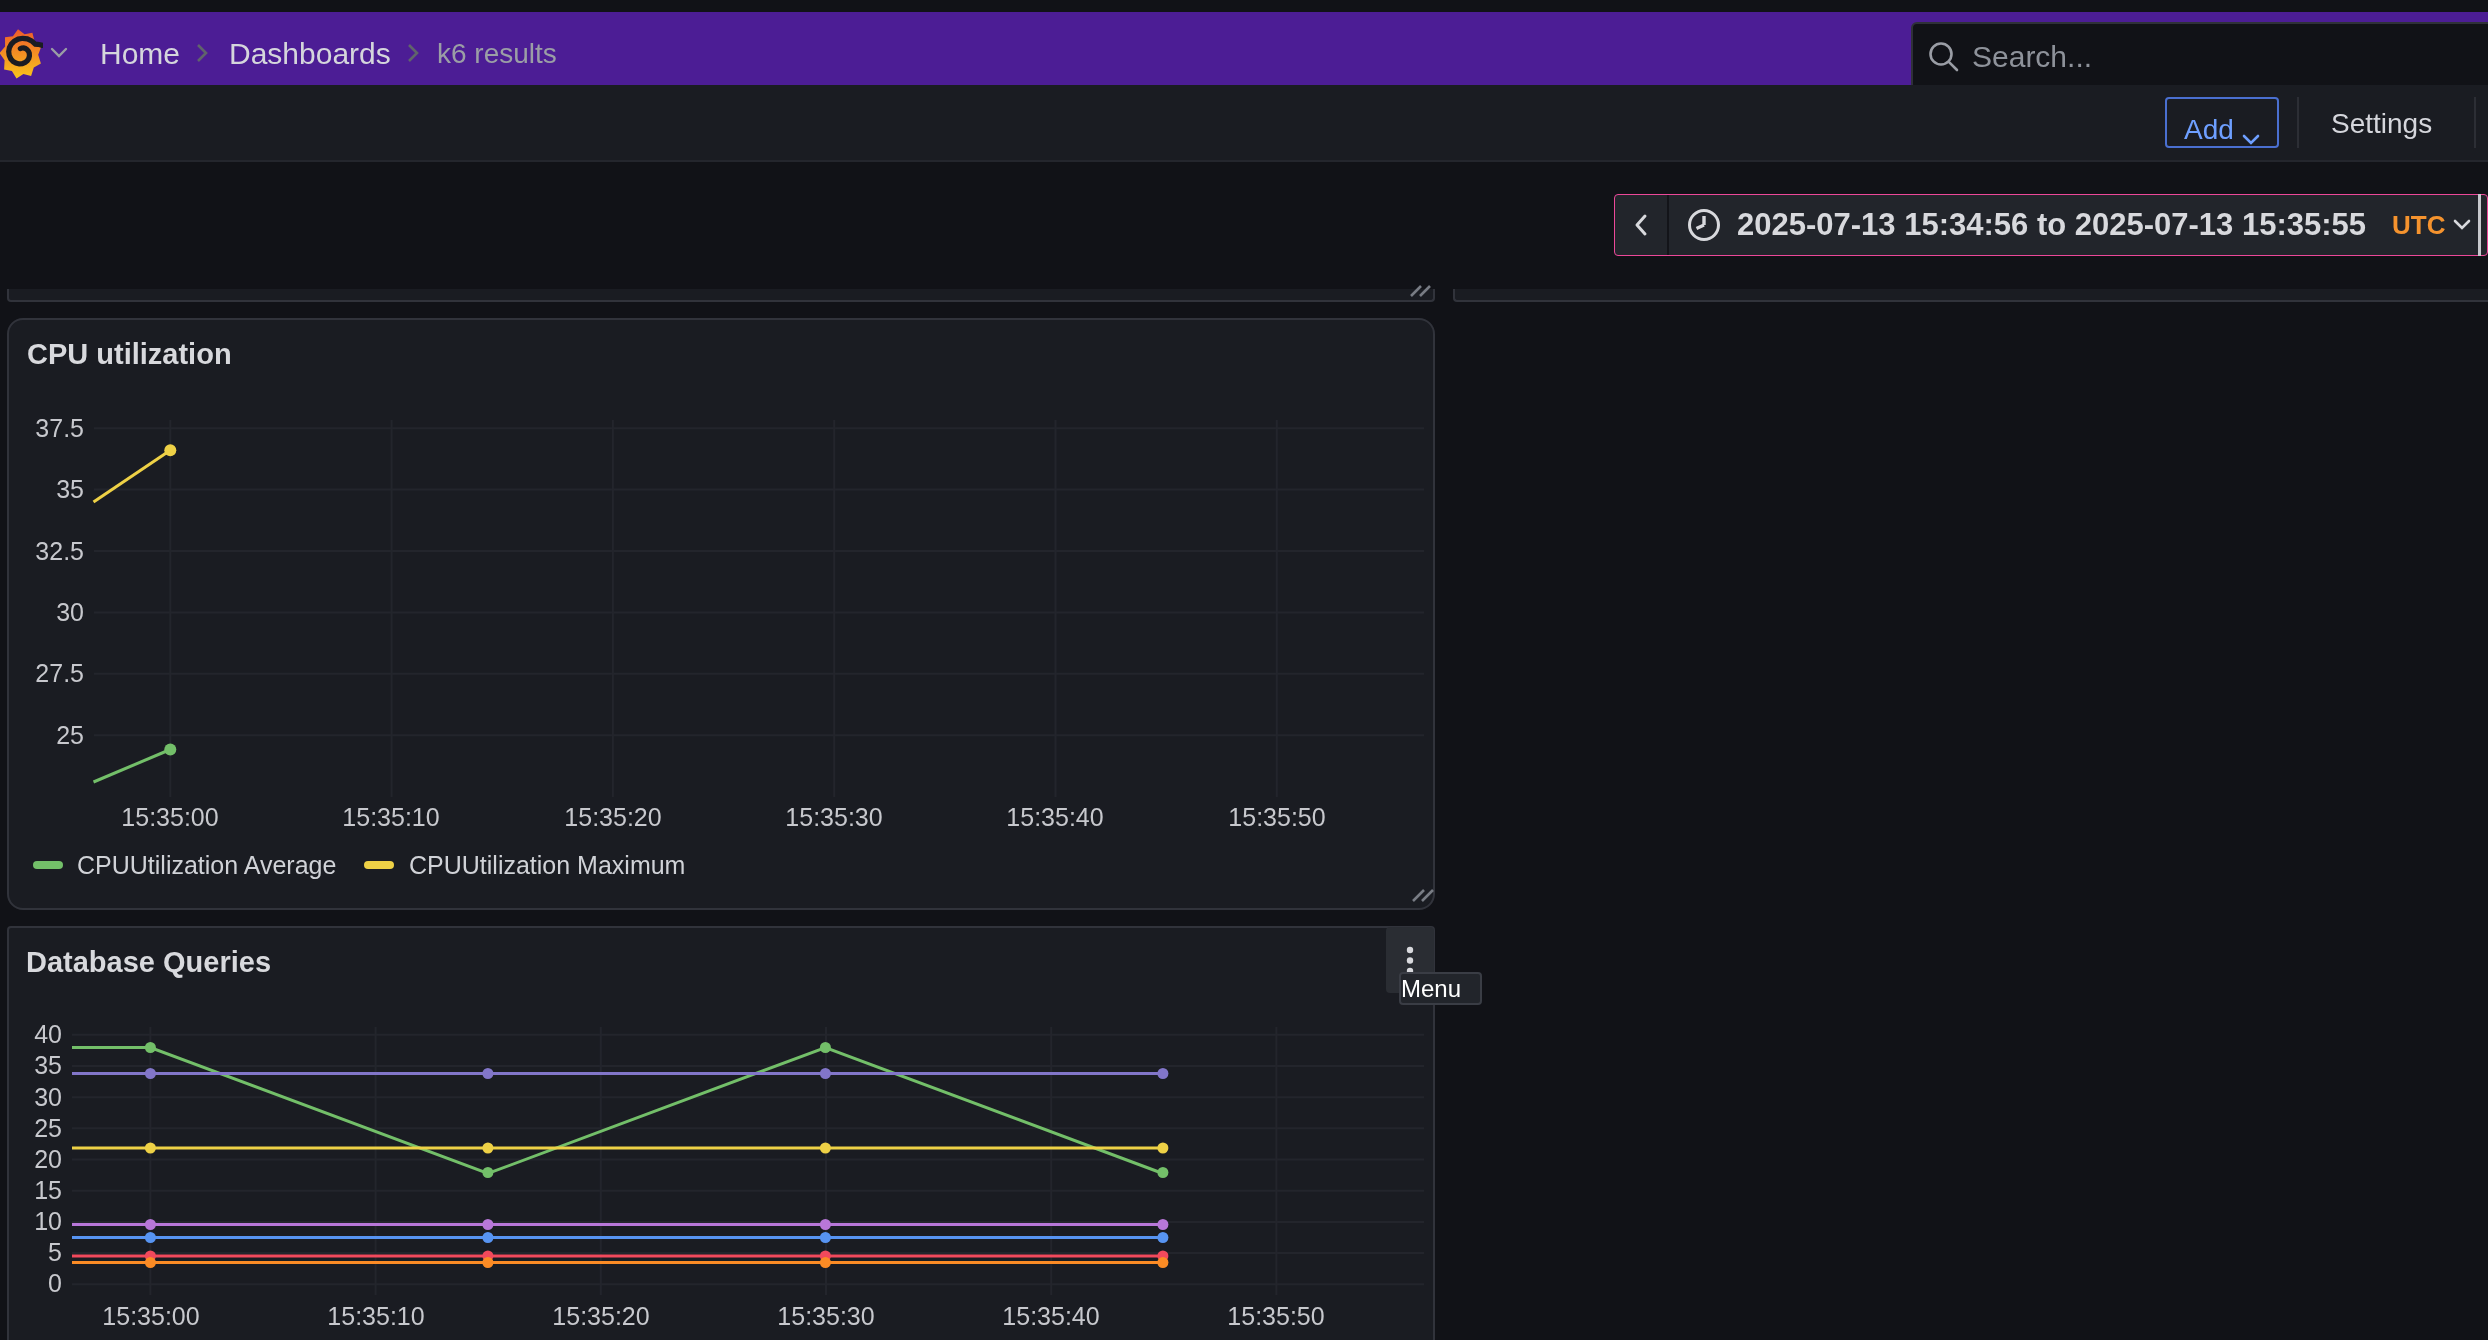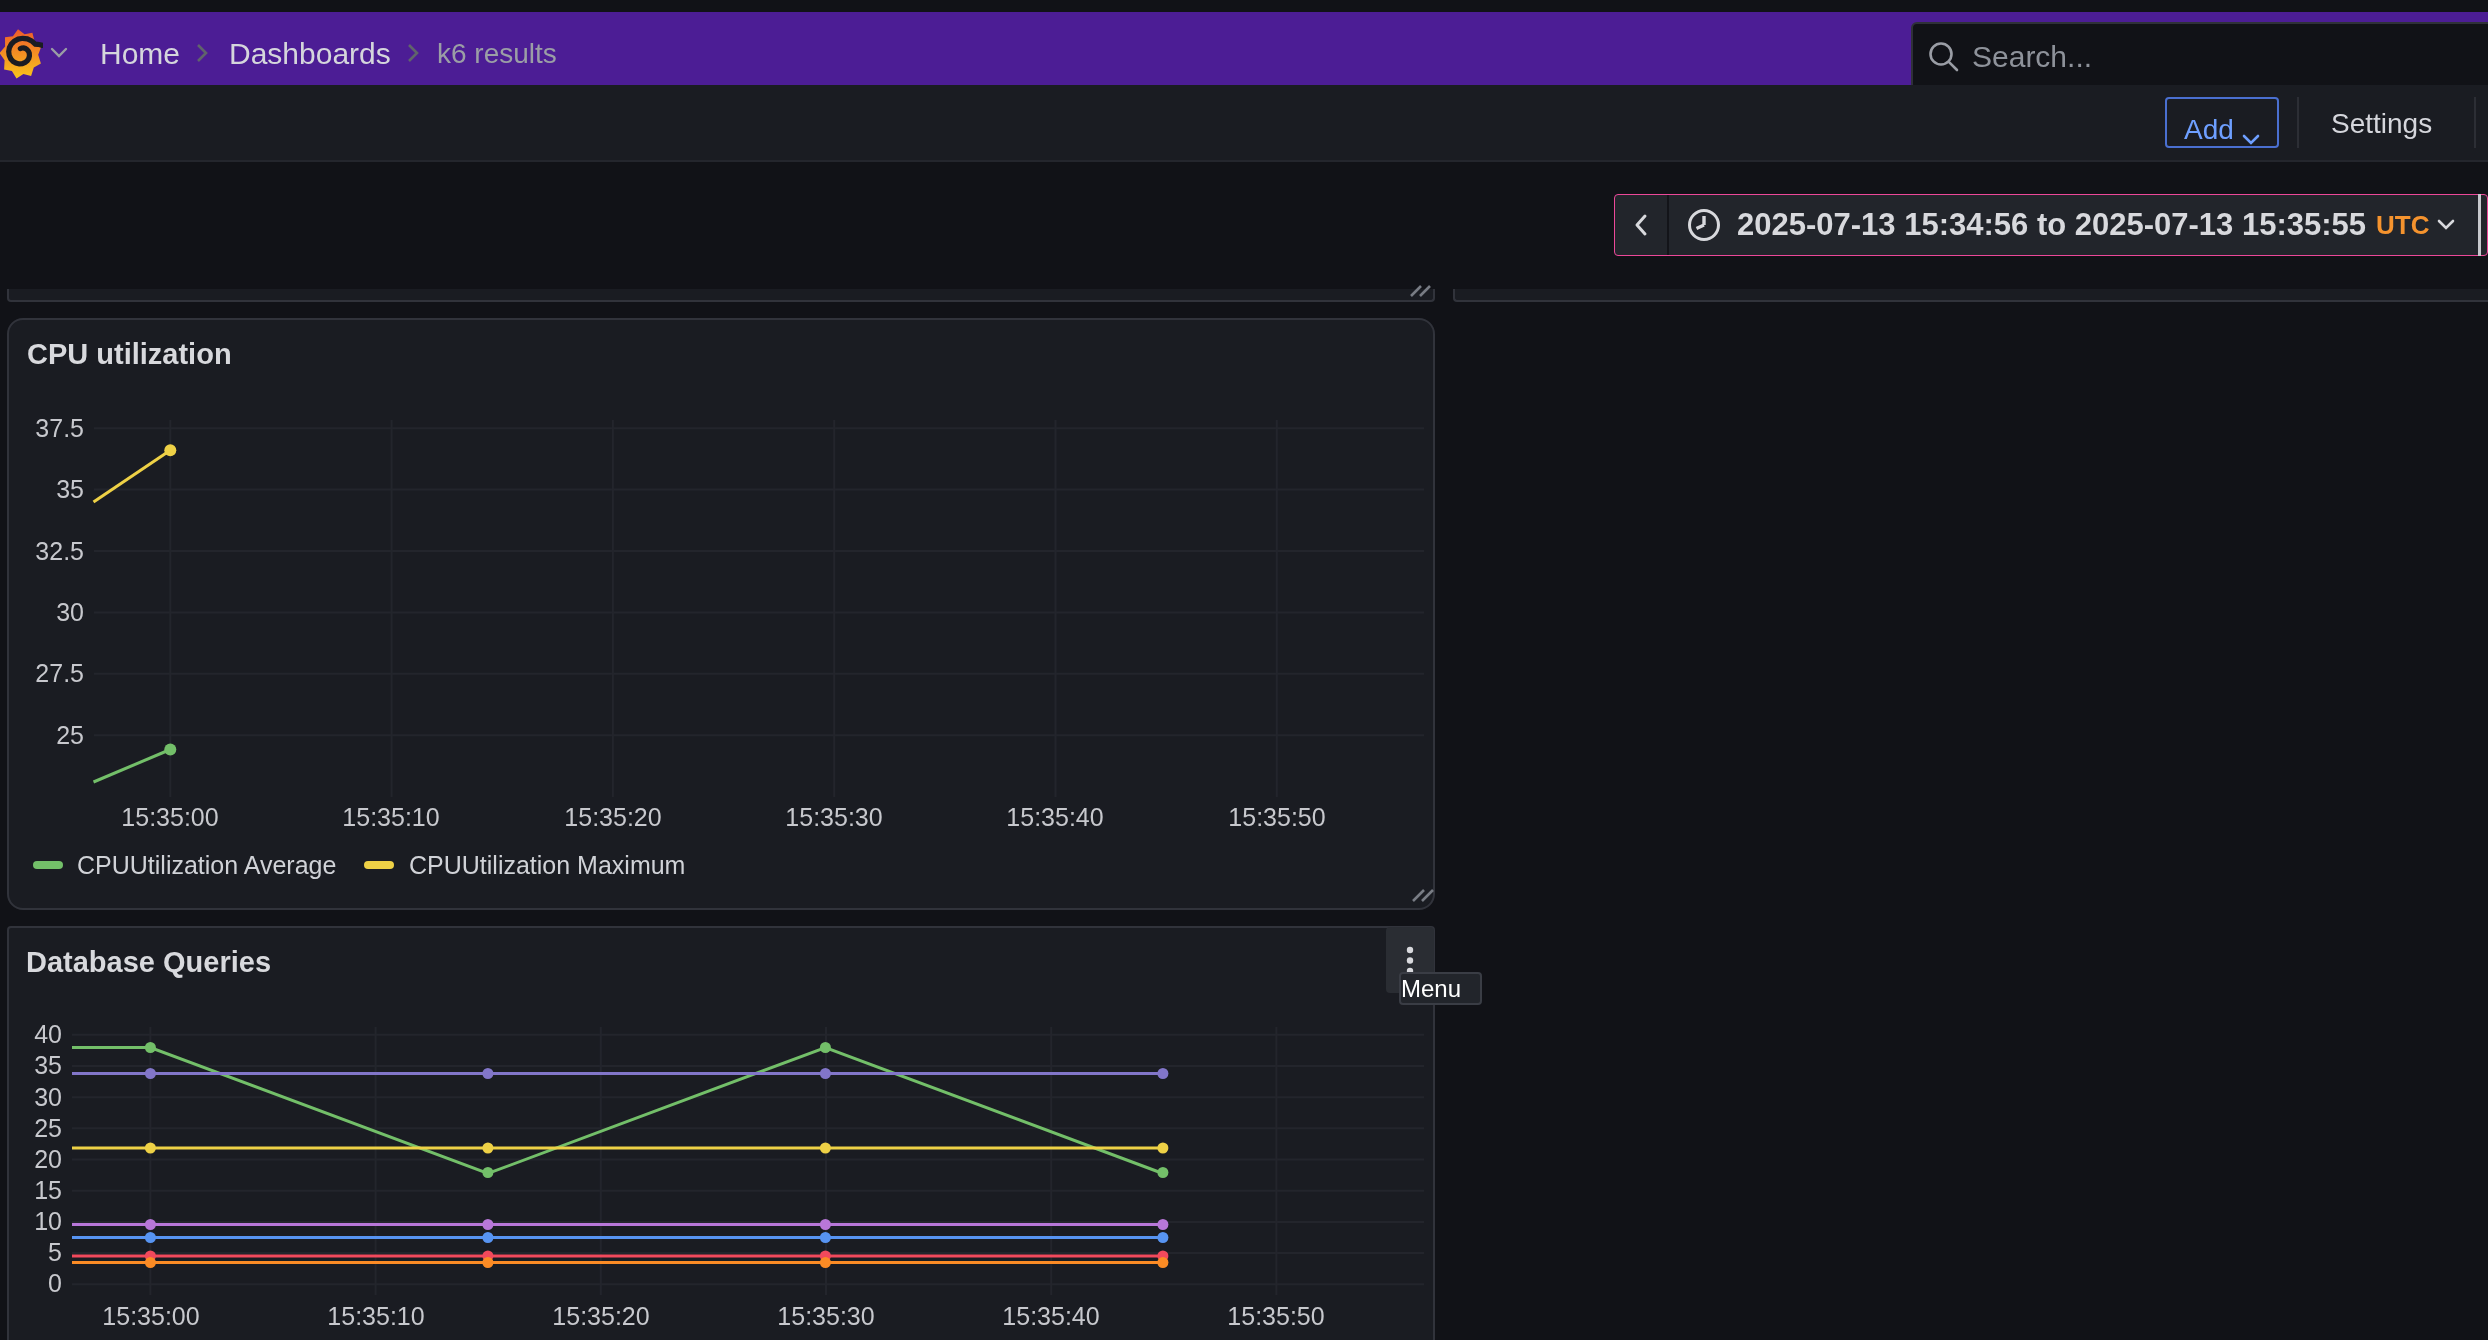--- a/index.html
+++ b/index.html
@@ -64,21 +64,21 @@
   <div style="width:54px;height:100%;display:flex;align-items:center;justify-content:center;border-right:2px solid #131419;">
     <svg width="14" height="24" viewBox="0 0 14 24">
         <path d="M11 3 L3 12 L11 21" stroke="#d8d9dd" stroke-width="3" fill="none" stroke-linecap="round" stroke-linejoin="round"></path>
       </svg>
   </div>
   <svg style="margin-left:18px;" width="34" height="34" viewBox="0 0 34 34">
     <circle cx="17" cy="17" r="14.5" stroke="#d8d9dd" stroke-width="3" fill="none"></circle>
     <path d="M17 17 L17 8 M17 17 L9.5 20.5" stroke="#d8d9dd" stroke-width="3.4" fill="none" stroke-linecap="butt"></path>
   </svg>
   <span style="margin-left:16px;font-size:31px;font-weight:700;color:#d8d9dd;">2025-07-13 15:34:56 to 2025-07-13 15:35:55</span>
-  <span style="margin-left:10px;font-size:26px;font-weight:700;color:#f5932e;">UTC</span>
+  <span style="margin-left:26px;font-size:26px;font-weight:700;color:#f5932e;">UTC</span>
   <svg style="margin-left:8px;" width="18" height="12" viewBox="0 0 18 12">
       <path d="M2 2 L9 9 L16 2" stroke="#d8d9dd" stroke-width="2.6" fill="none" stroke-linecap="round"></path>
     </svg>
 </div>
 <div class="abs" style="left:2478px;top:194px;width:3px;height:62px;background:#c7c8cd;"></div>
 
 <div class="abs" style="left:7px;top:289px;width:1428px;height:13px;background:#1a1c22;border:2px solid #31333b;border-top:none;border-radius:0 0 4px 4px;"></div>
 <svg class="abs" style="left:1410px;top:285px;" width="22" height="12" viewBox="0 0 22 12">
   <path d="M1 11 L11 1 M10 11 L20 1" stroke="#787c84" stroke-width="2.6"></path>
 </svg>

